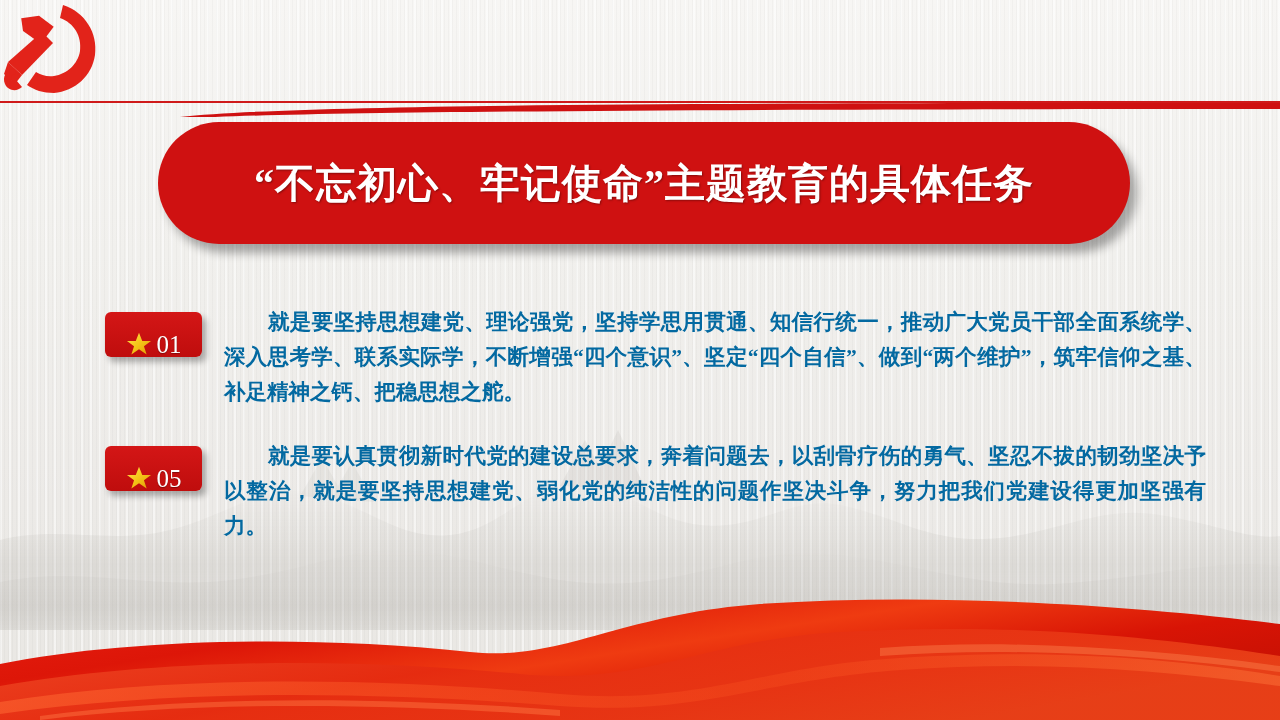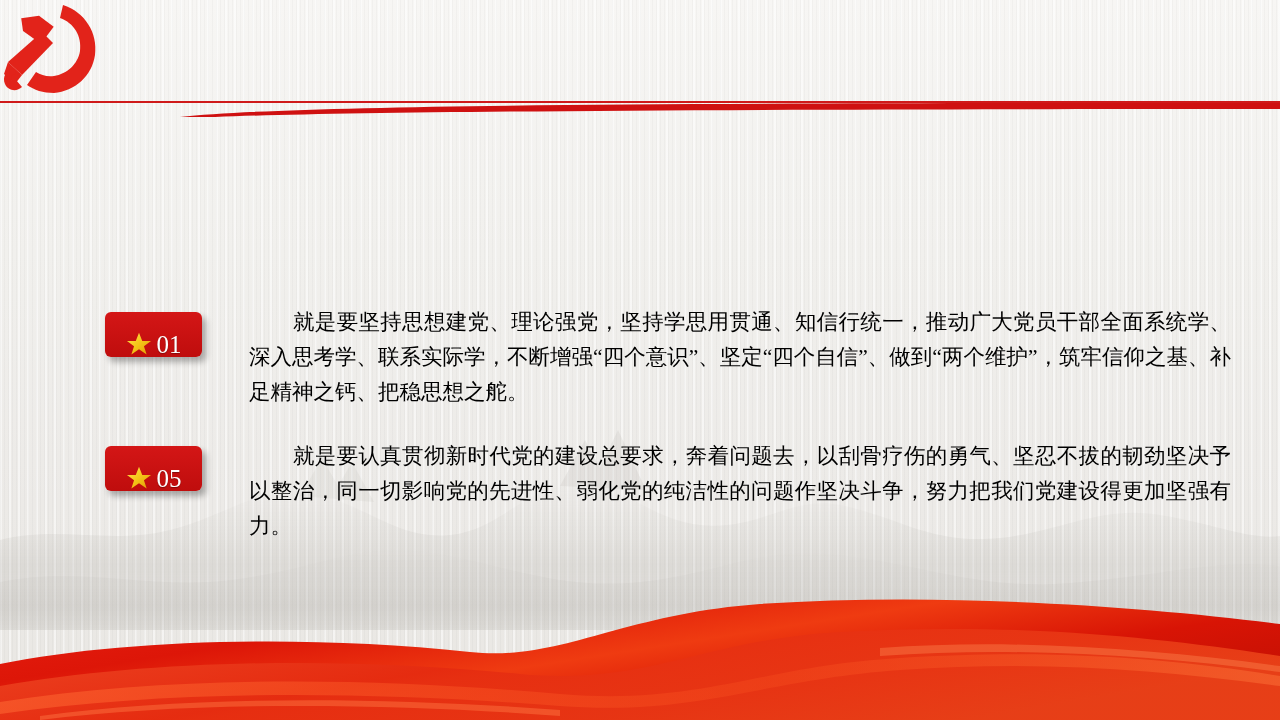--- a/index.html
+++ b/index.html
@@ -78,28 +78,29 @@
     box-shadow:4px 5px 6px rgba(0,0,0,0.30);
     display:flex; align-items:flex-end; justify-content:center; gap:5px;
   }
   .badge-star { width:26px; height:26px; flex:0 0 auto; margin-top:-1px;}
   .badge-num {
     color:#ffffff; font-size:25px; line-height:1;
     font-family:"Liberation Serif","DejaVu Serif",serif;
     text-shadow:0 1px 1px rgba(0,0,0,0.35);
   }
   .para {
-    position:absolute; left:249px; top:-3px; width:982px;
-    color:#000000;
+    position:absolute; left:224px; top:-3px; width:982px;
+    color:#0369a1;
     font-size:21.5px;
     line-height:35px;
     text-align:justify;
     text-justify:inter-ideograph;
     text-indent:44px;
     font-family:"Liberation Serif","DejaVu Serif",serif;
+    font-weight:bold;
   }
   
   .flag { position:absolute; left:0; bottom:0; width:1280px; height:130px; }
   .flag-stars { position:absolute; left:0; bottom:0; width:1280px; height:130px; }
 </style>
 </head>
 <body>
 
 <div id="slide">
 
@@ -151,20 +152,23 @@
     </g>
   </svg>
 
   <div class="header-rule"></div>
   <div class="header-accent">
     <svg width="1280" height="14" viewBox="0 0 1280 14" preserveAspectRatio="none">
       <path d="M180,14 C300,1 700,0 1280,0 L1280,6 C760,6 360,8 215,14 Z" fill="#cf1111"></path>
     </svg>
   </div>
 
+  <div class="title-pill">
+    <span class="title-text">“不忘初心、牢记使命”主题教育的具体任务</span>
+  </div>
 
   <div class="item item-01">
     <div class="badge">
       <svg class="badge-star" viewBox="0 0 32 32">
         <defs>
           <linearGradient id="sg1" x1="0" y1="0" x2="1" y2="1">
             <stop offset="0%" stop-color="#ffe14d"></stop>
             <stop offset="50%" stop-color="#f5c518"></stop>
             <stop offset="100%" stop-color="#e09a06"></stop>
           </linearGradient>
@@ -176,21 +180,21 @@
     <div class="para">就是要坚持思想建党、理论强党，坚持学思用贯通、知信行统一，推动广大党员干部全面系统学、深入思考学、联系实际学，不断增强“四个意识”、坚定“四个自信”、做到“两个维护”，筑牢信仰之基、补足精神之钙、把稳思想之舵。</div>
   </div>
 
   <div class="item item-02">
     <div class="badge">
       <svg class="badge-star" viewBox="0 0 32 32">
         <polygon fill="url(#sg1)" points="16,2 20,12.2 30.8,12.2 22.1,18.7 25.4,29 16,22.6 6.6,29 9.9,18.7 1.2,12.2 12,12.2"></polygon>
       </svg>
       <span class="badge-num">05</span>
     </div>
-    <div class="para">就是要认真贯彻新时代党的建设总要求，奔着问题去，以刮骨疗伤的勇气、坚忍不拔的韧劲坚决予以整治，同一切影响党的先进性、弱化党的纯洁性的问题作坚决斗争，努力把我们党建设得更加坚强有力。</div>
+    <div class="para">就是要认真贯彻新时代党的建设总要求，奔着问题去，以刮骨疗伤的勇气、坚忍不拔的韧劲坚决予以整治，就是要坚持思想建党、弱化党的纯洁性的问题作坚决斗争，努力把我们党建设得更加坚强有力。</div>
   </div>
 
   <svg class="flag" viewBox="0 0 1280 130" preserveAspectRatio="none">
     <defs>
       <linearGradient id="fg1" x1="0" y1="0" x2="1" y2="0.6">
         <stop offset="0%" stop-color="#e81f12"></stop>
         <stop offset="30%" stop-color="#dd1608"></stop>
         <stop offset="55%" stop-color="#ef3b11"></stop>
         <stop offset="78%" stop-color="#d81405"></stop>
         <stop offset="100%" stop-color="#c61003"></stop>

